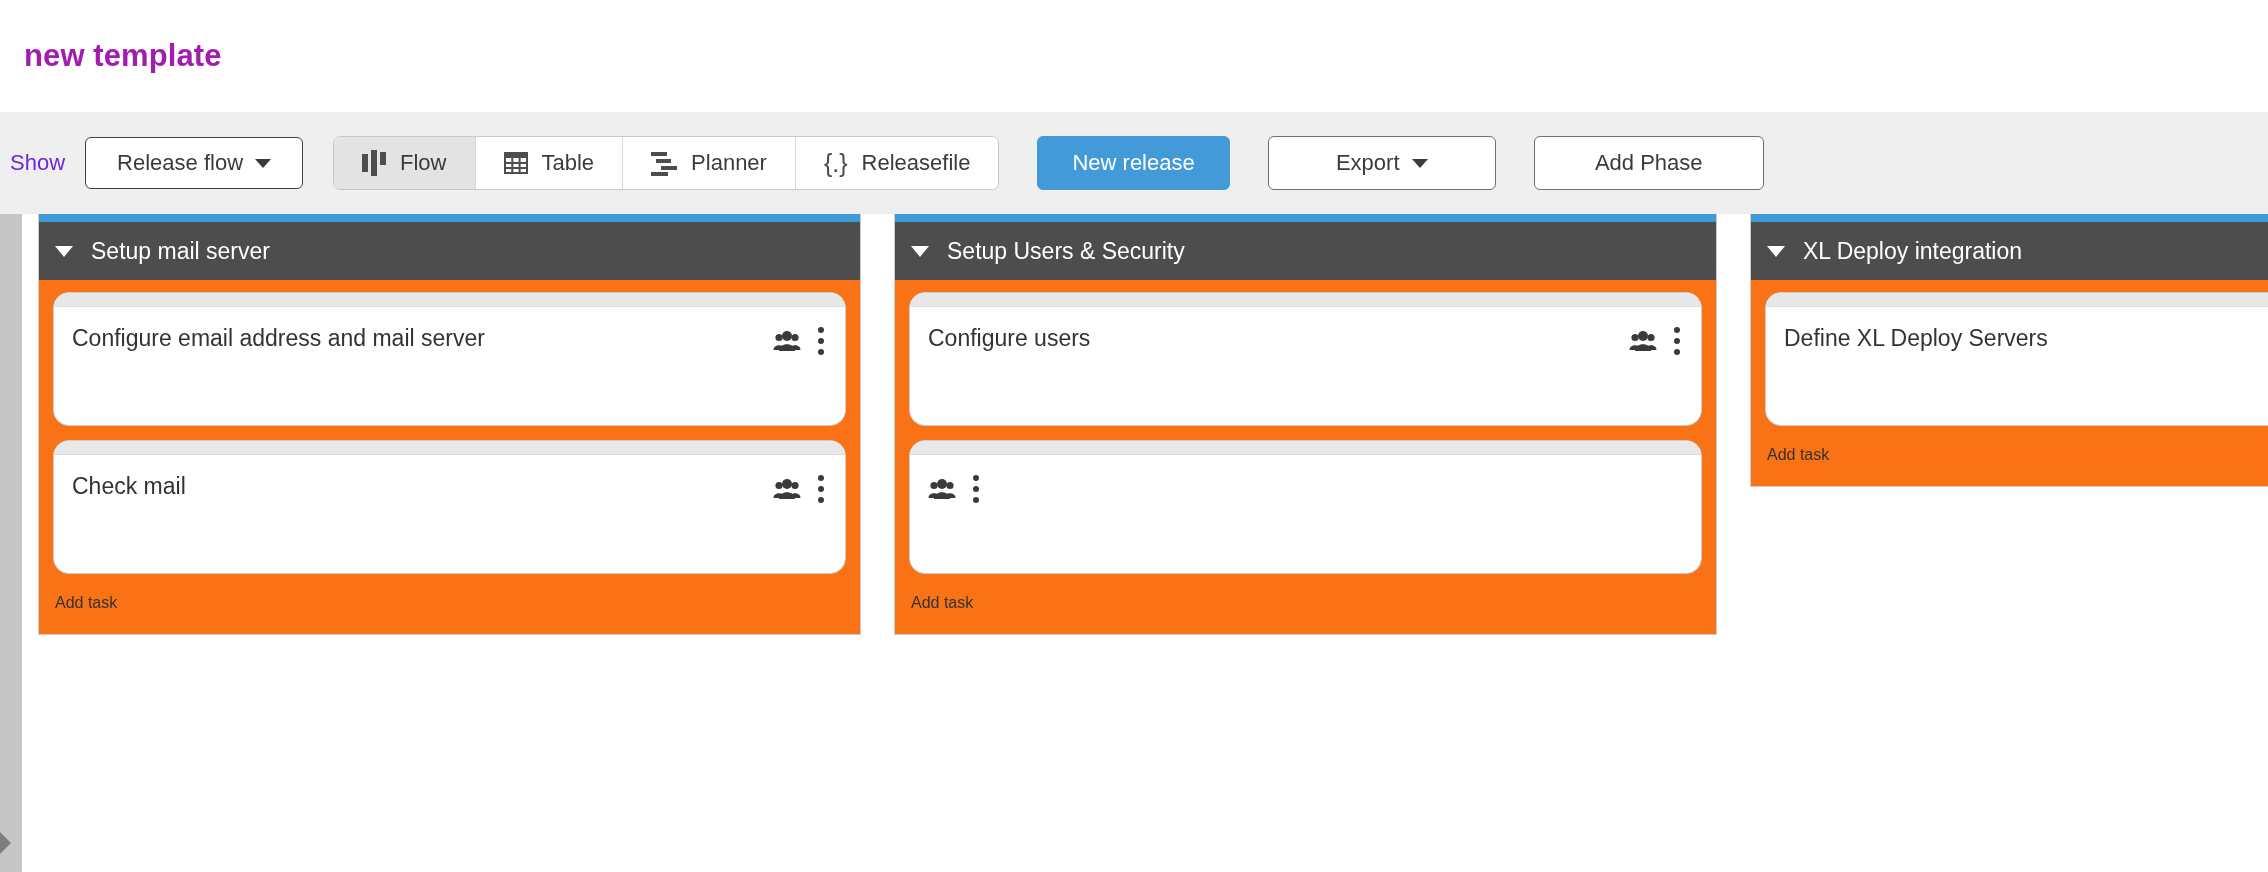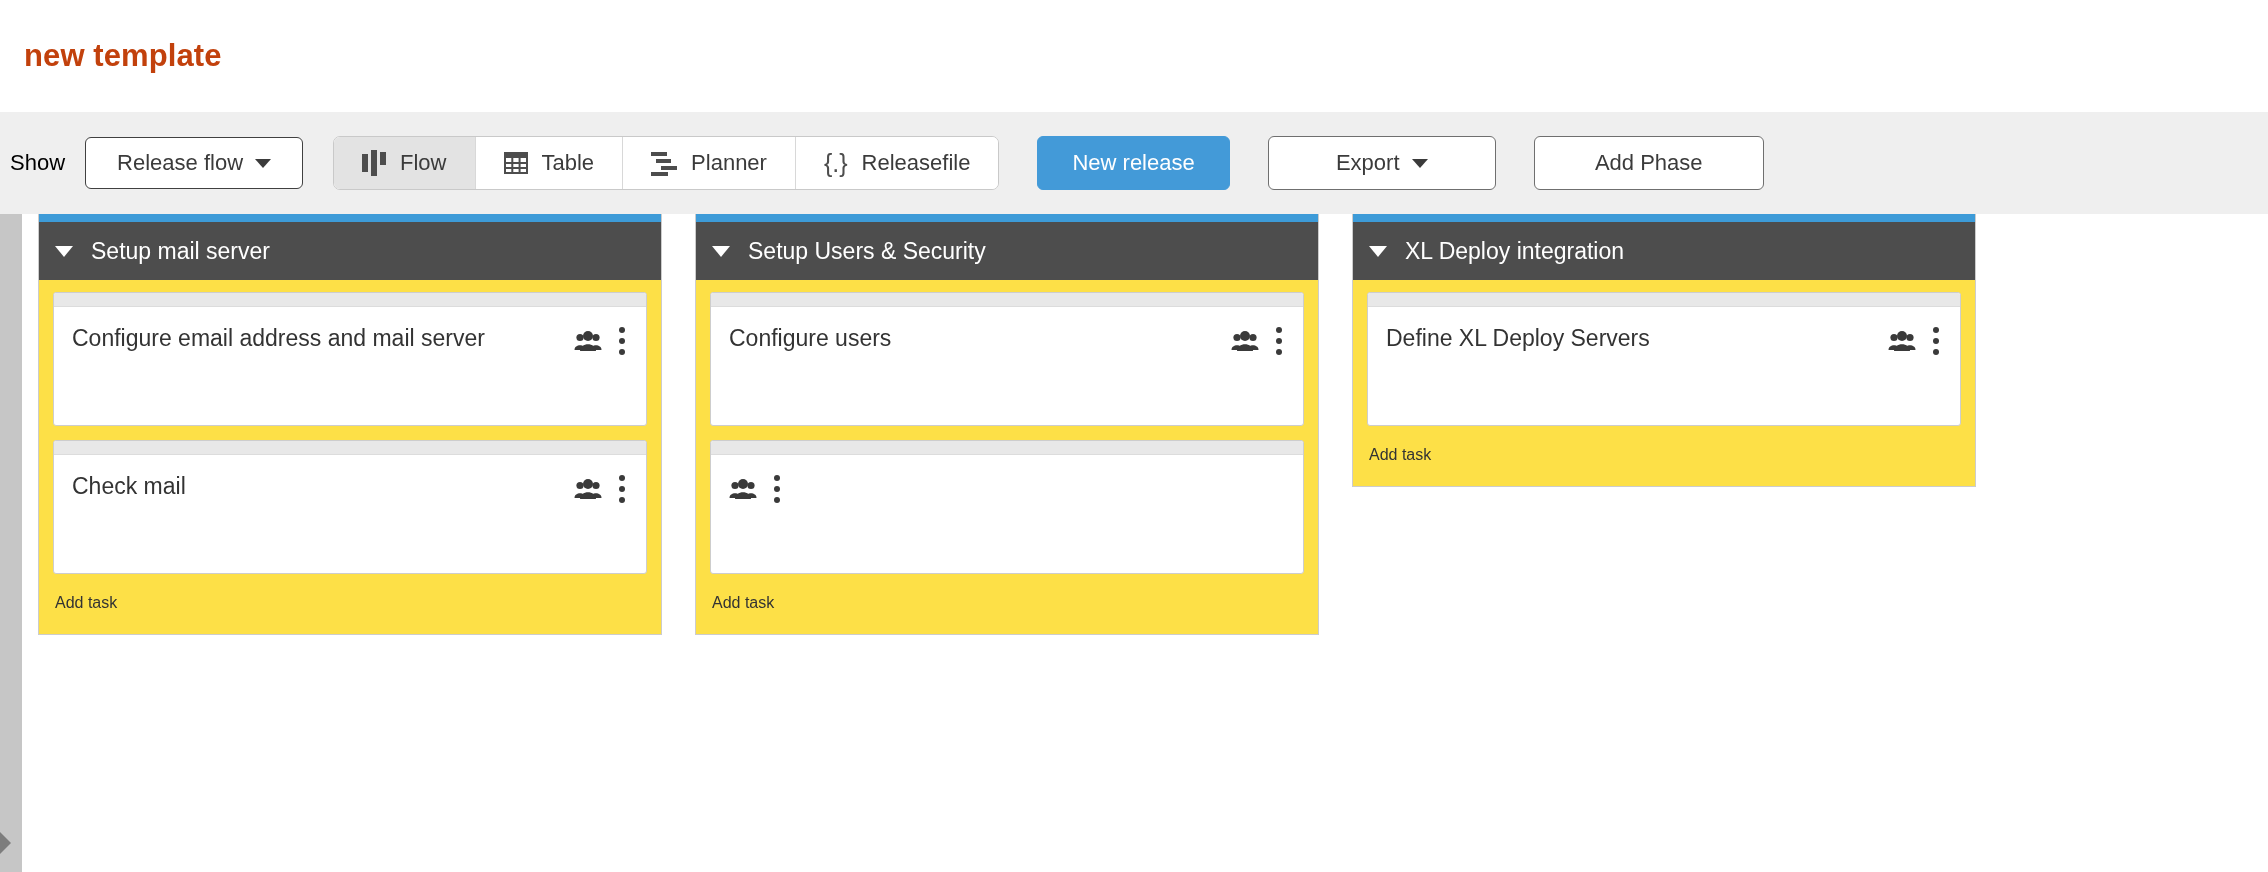--- a/index.html
+++ b/index.html
@@ -25,38 +25,38 @@
     width: 2268px;
     height: 112px;
     background: #ffffff;
     display: flex;
     align-items: center;
   }
   .page-title {
     margin-left: 24px;
     font-size: 31px;
     font-weight: bold;
-    color: #c2410c;
+    color: #a21caf;
     letter-spacing: 0.1px;
   }
 
   
   .toolbar {
     position: absolute;
     left: 0; top: 112px;
     width: 2268px;
     height: 102px;
     background: #efefef;
     display: flex;
     align-items: center;
     padding-left: 10px;
   }
   .show-label {
     font-size: 22px;
-    color: #000000;
+    color: #6d28d9;
     margin-right: 20px;
     white-space: nowrap;
   }
 
   .btn {
     font-family: "Liberation Sans", sans-serif;
     font-size: 22px;
     color: #3b3b3b;
     background: #ffffff;
     border: 1px solid #404040;
@@ -180,22 +180,22 @@
 
   .columns {
     position: absolute;
     left: 38px; top: 0;
     display: flex;
     gap: 33px;
     align-items: flex-start;
   }
 
   .phase {
-    width: 624px;
-    background: #fde047;
+    width: 823px;
+    background: #f97316;
     border: 1px solid #cccccc;
     border-top: none;
   }
   .phase-accent {
     height: 8px;
     background: #3d9bd8;
     width: 100%;
   }
   .phase-header {
     height: 58px;
@@ -219,21 +219,21 @@
     white-space: nowrap;
   }
 
   .phase-body {
     padding: 12px 14px 0 14px;
   }
 
   .task {
     margin-bottom: 14px;
     border: 1px solid #cdcdcd;
-    border-radius: 3px;
+    border-radius: 16px;
     background: #ffffff;
     overflow: hidden;
   }
   .task-grip {
     height: 14px;
     background: #e8e8e8;
     border-bottom: 1px solid #dcdcdc;
   }
   .task-body {
     height: 118px;

